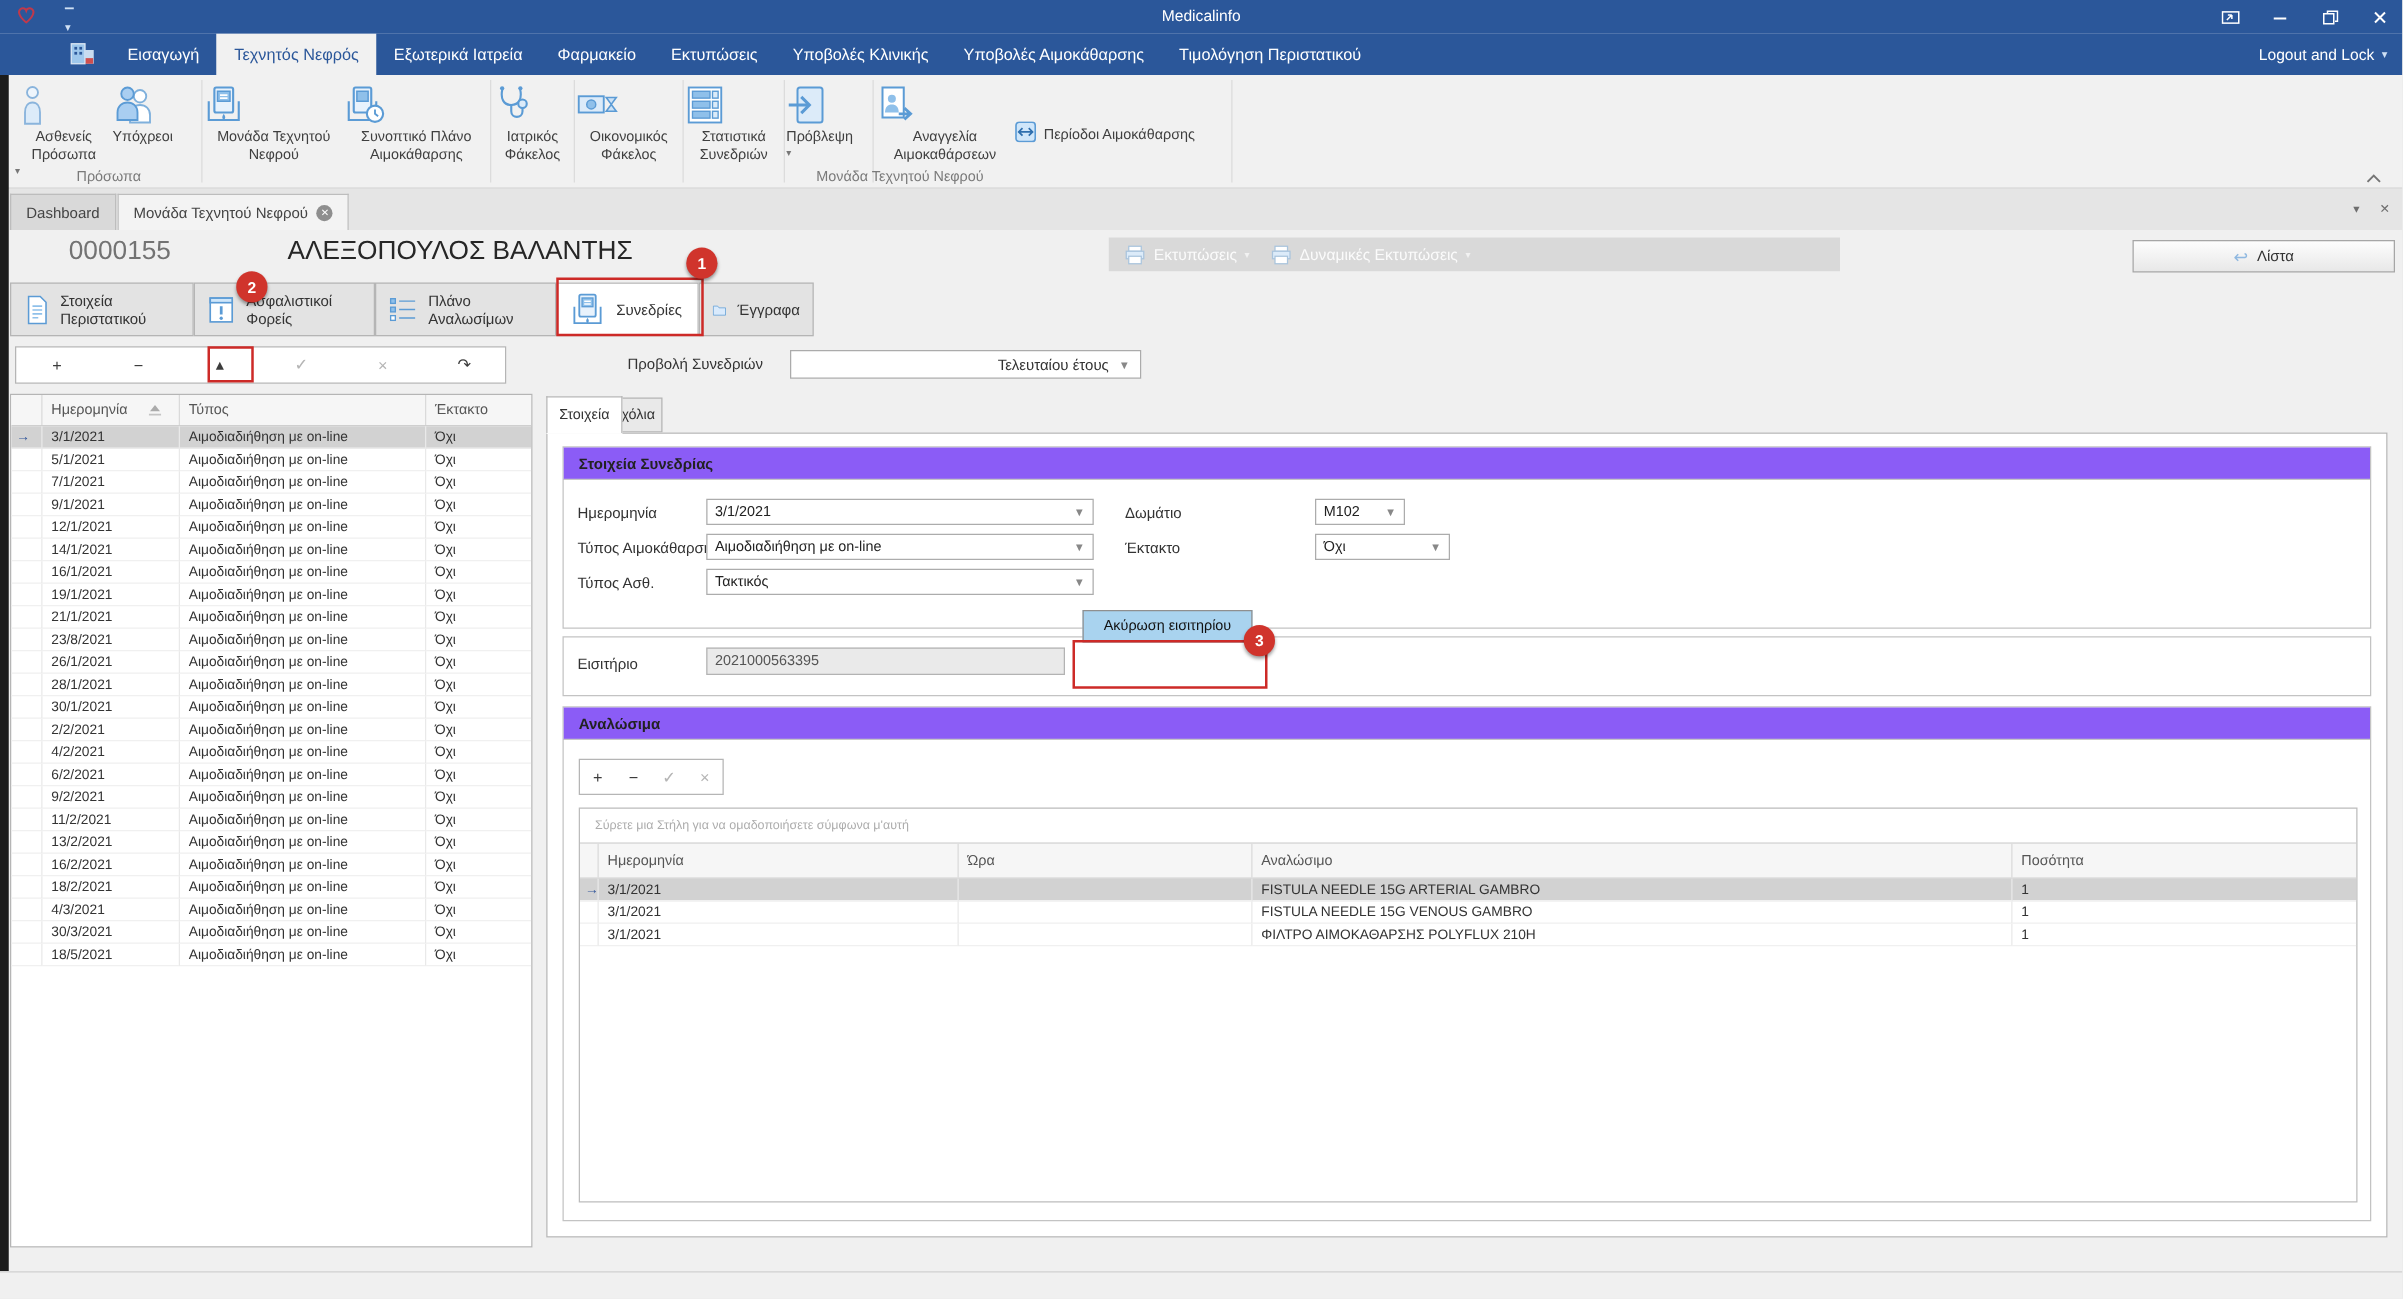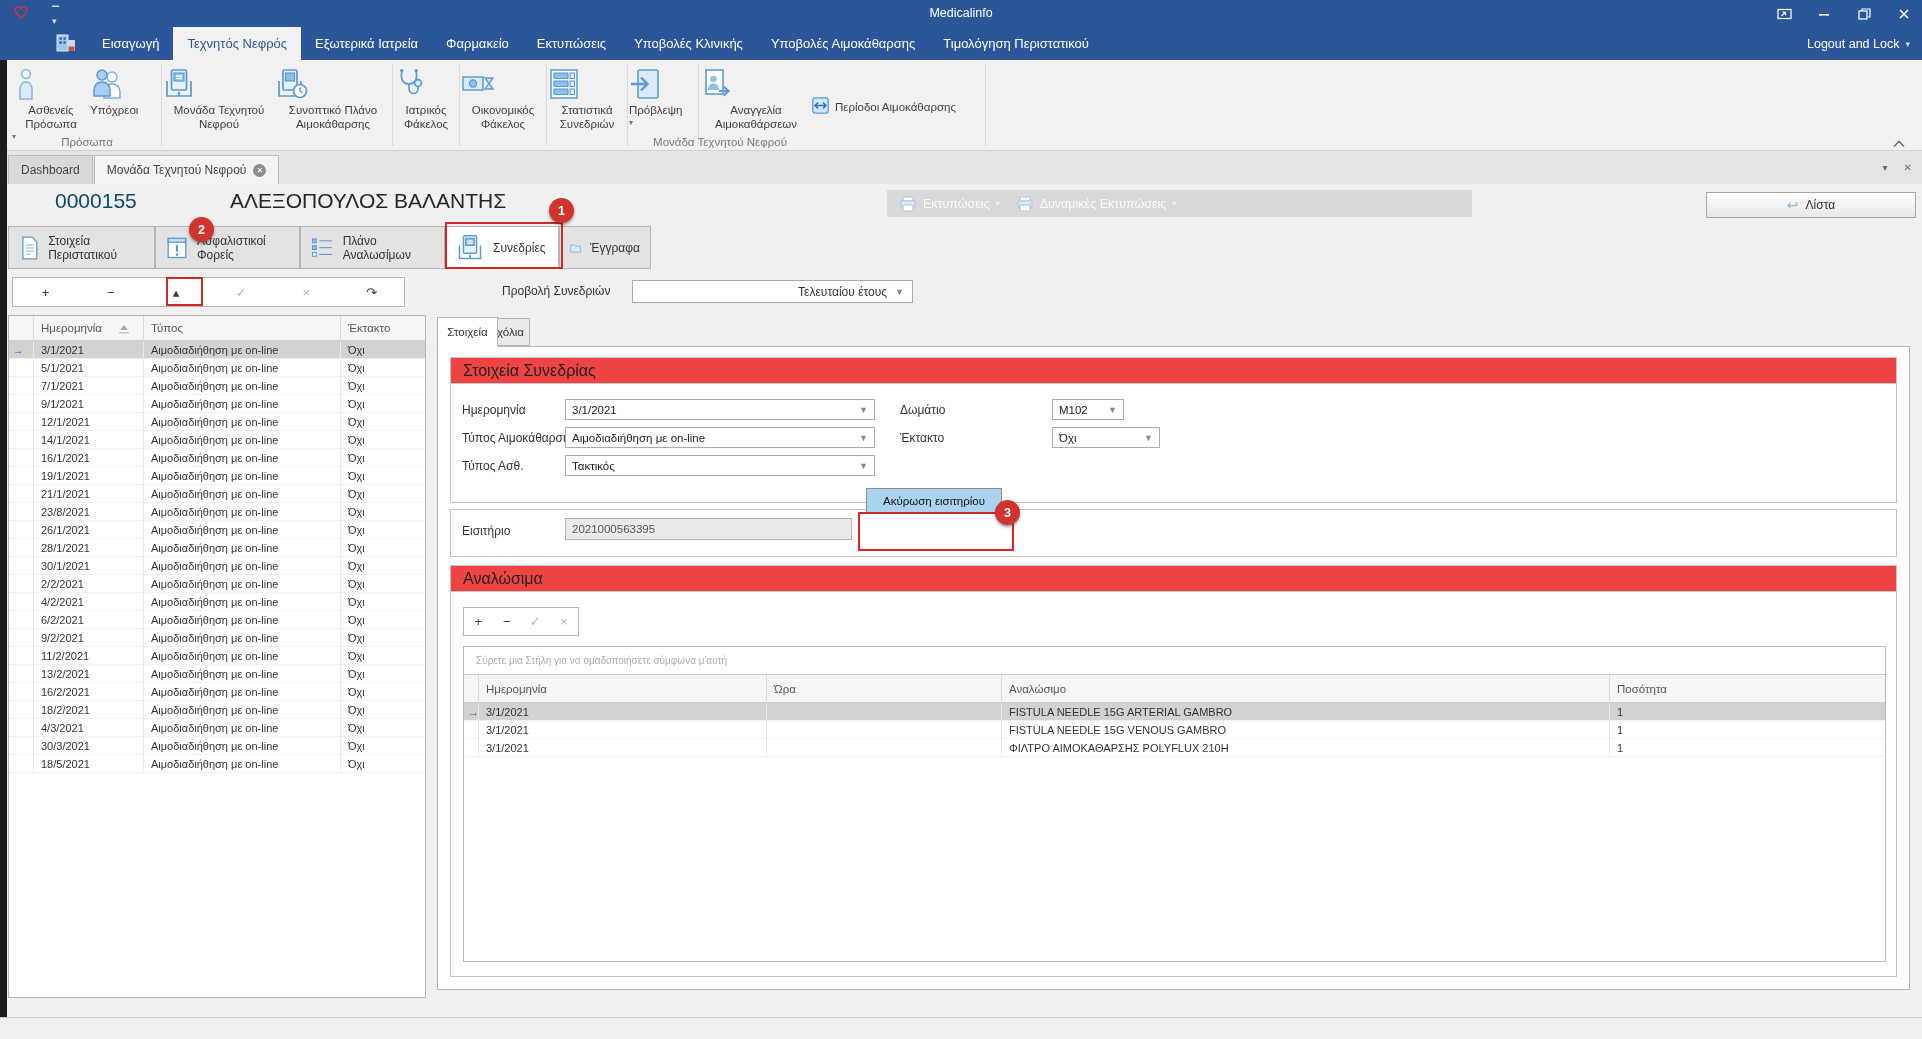--- a/index.html
+++ b/index.html
@@ -41,21 +41,21 @@
   .docstrip { position:absolute; left:7px; top:151px; width:1915px; height:33px; background:#e5e5e5; }
   .doc-tabs { display:flex; padding-left:1px; padding-top:4px; }
   .doc-tab { height:29px; display:inline-flex; align-items:center; gap:7px; padding:0 12px; font-size:12px; color:#444;
     background:#d9d9d9; border:1px solid #bdbdbd; border-bottom:none; margin-right:1px; }
   .doc-tab.active { background:#f3f3f3; }
   .tabclose { width:13px; height:13px; border-radius:50%; background:#8e8e8e; color:#fff; font-size:8px; display:flex; align-items:center; justify-content:center; }
   .strip-icons { position:absolute; right:10px; top:11px; display:flex; gap:16px; color:#6e6e6e; font-size:10px; }
 
   
   .patientrow { position:absolute; left:7px; top:184px; width:1915px; height:40px; background:#f0f0f0; }
-  .pcode { position:absolute; left:48px; top:5px; font-size:21px; color:#0c4a6e; }
+  .pcode { position:absolute; left:48px; top:5px; font-size:21px; color:#737373; }
   .pname { position:absolute; left:223px; top:5px; font-size:21px; color:#262626; }
   .printbar { position:absolute; left:880px; top:6px; width:585px; height:27px; background:#d9d9d9; display:flex; align-items:center; gap:16px; padding-left:12px; }
   .printbtn { display:flex; align-items:center; gap:6px; color:#fbfbfb; font-size:12.5px; }
   .printbtn .arr { font-size:8px; color:#f2f2f2; }
   .listabtn { position:absolute; left:1699px; top:8px; width:210px; height:26px; background:linear-gradient(#fdfdfd,#e8e8e8);
     border:1px solid #a6a6a6; display:flex; align-items:center; justify-content:center; gap:7px; font-size:12px; color:#333; }
   .listabtn .uarr { color:#8fb8e0; font-size:14px; }
 
   
   .stab { position:absolute; top:226px; height:43px; background:#e3e3e3; border:1px solid #b5b5b5;
@@ -89,22 +89,22 @@
   .cols-cons { grid-template-columns:15px 288px 235px 608px 1fr; }
   .sorticon { position:absolute; right:14px; top:8px; }
 
   
   .rtab { position:absolute; display:flex; align-items:center; justify-content:center; font-size:11.5px; color:#333;
     border:1px solid #b5b5b5; background:#e9e9e9; }
   .rtab.t0 { left:437px; top:317px; width:61px; height:30px; background:#fff; border-bottom:1px solid #fff; z-index:3; }
   .rtab.t1 { left:484px; top:318px; width:46px; height:28px; }
   .rpanel { position:absolute; left:437px; top:346px; width:1473px; height:644px; background:#fff; border:1px solid #b5b5b5; }
   .grp { position:absolute; background:#fff; border:1px solid #c3c3c3; }
-  .grp-header { height:26px; background:#ef4444; border-bottom:1px solid #c6c6c6; display:flex; align-items:center; padding-left:12px;
-    font-size:16px; font-weight:normal; color:#222; }
+  .grp-header { height:26px; background:#8b5cf6; border-bottom:1px solid #c6c6c6; display:flex; align-items:center; padding-left:12px;
+    font-size:12px; font-weight:bold; color:#222; }
   .grp1 { left:450px; top:357px; width:1447px; height:146px; }
   .grp2 { left:450px; top:509px; width:1447px; height:48px; }
   .grp3 { left:450px; top:565px; width:1447px; height:412px; }
   .flabel { position:absolute; font-size:12px; color:#333; }
   .combo { position:absolute; height:21px; background:#fff; border:1px solid #acacac; display:flex; align-items:center;
     justify-content:space-between; padding:0 6px; font-size:11.5px; color:#222; }
   .tickbox { position:absolute; left:565px; top:518px; width:287px; height:22px; background:#eaeaea; border:1px solid #b3b3b3;
     font-size:11.5px; color:#555; display:flex; align-items:center; padding-left:6px; }
   .cancelbtn { position:absolute; left:866px; top:488px; width:136px; height:26px; background:#a9d3ef; border:1px solid #8f8f8f;
     font-size:11.5px; color:#111; display:flex; align-items:center; justify-content:center; }

